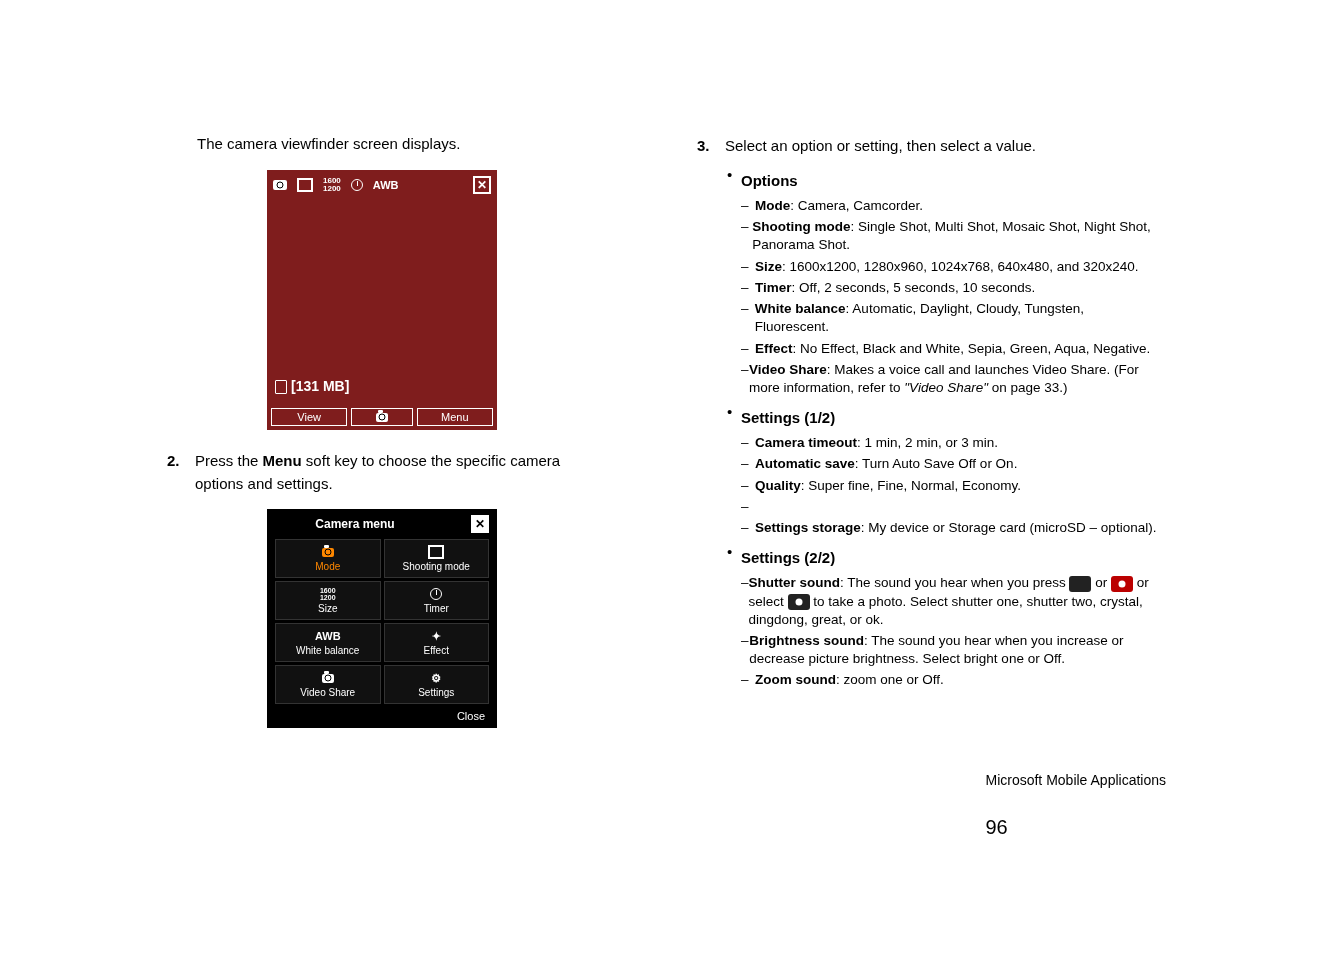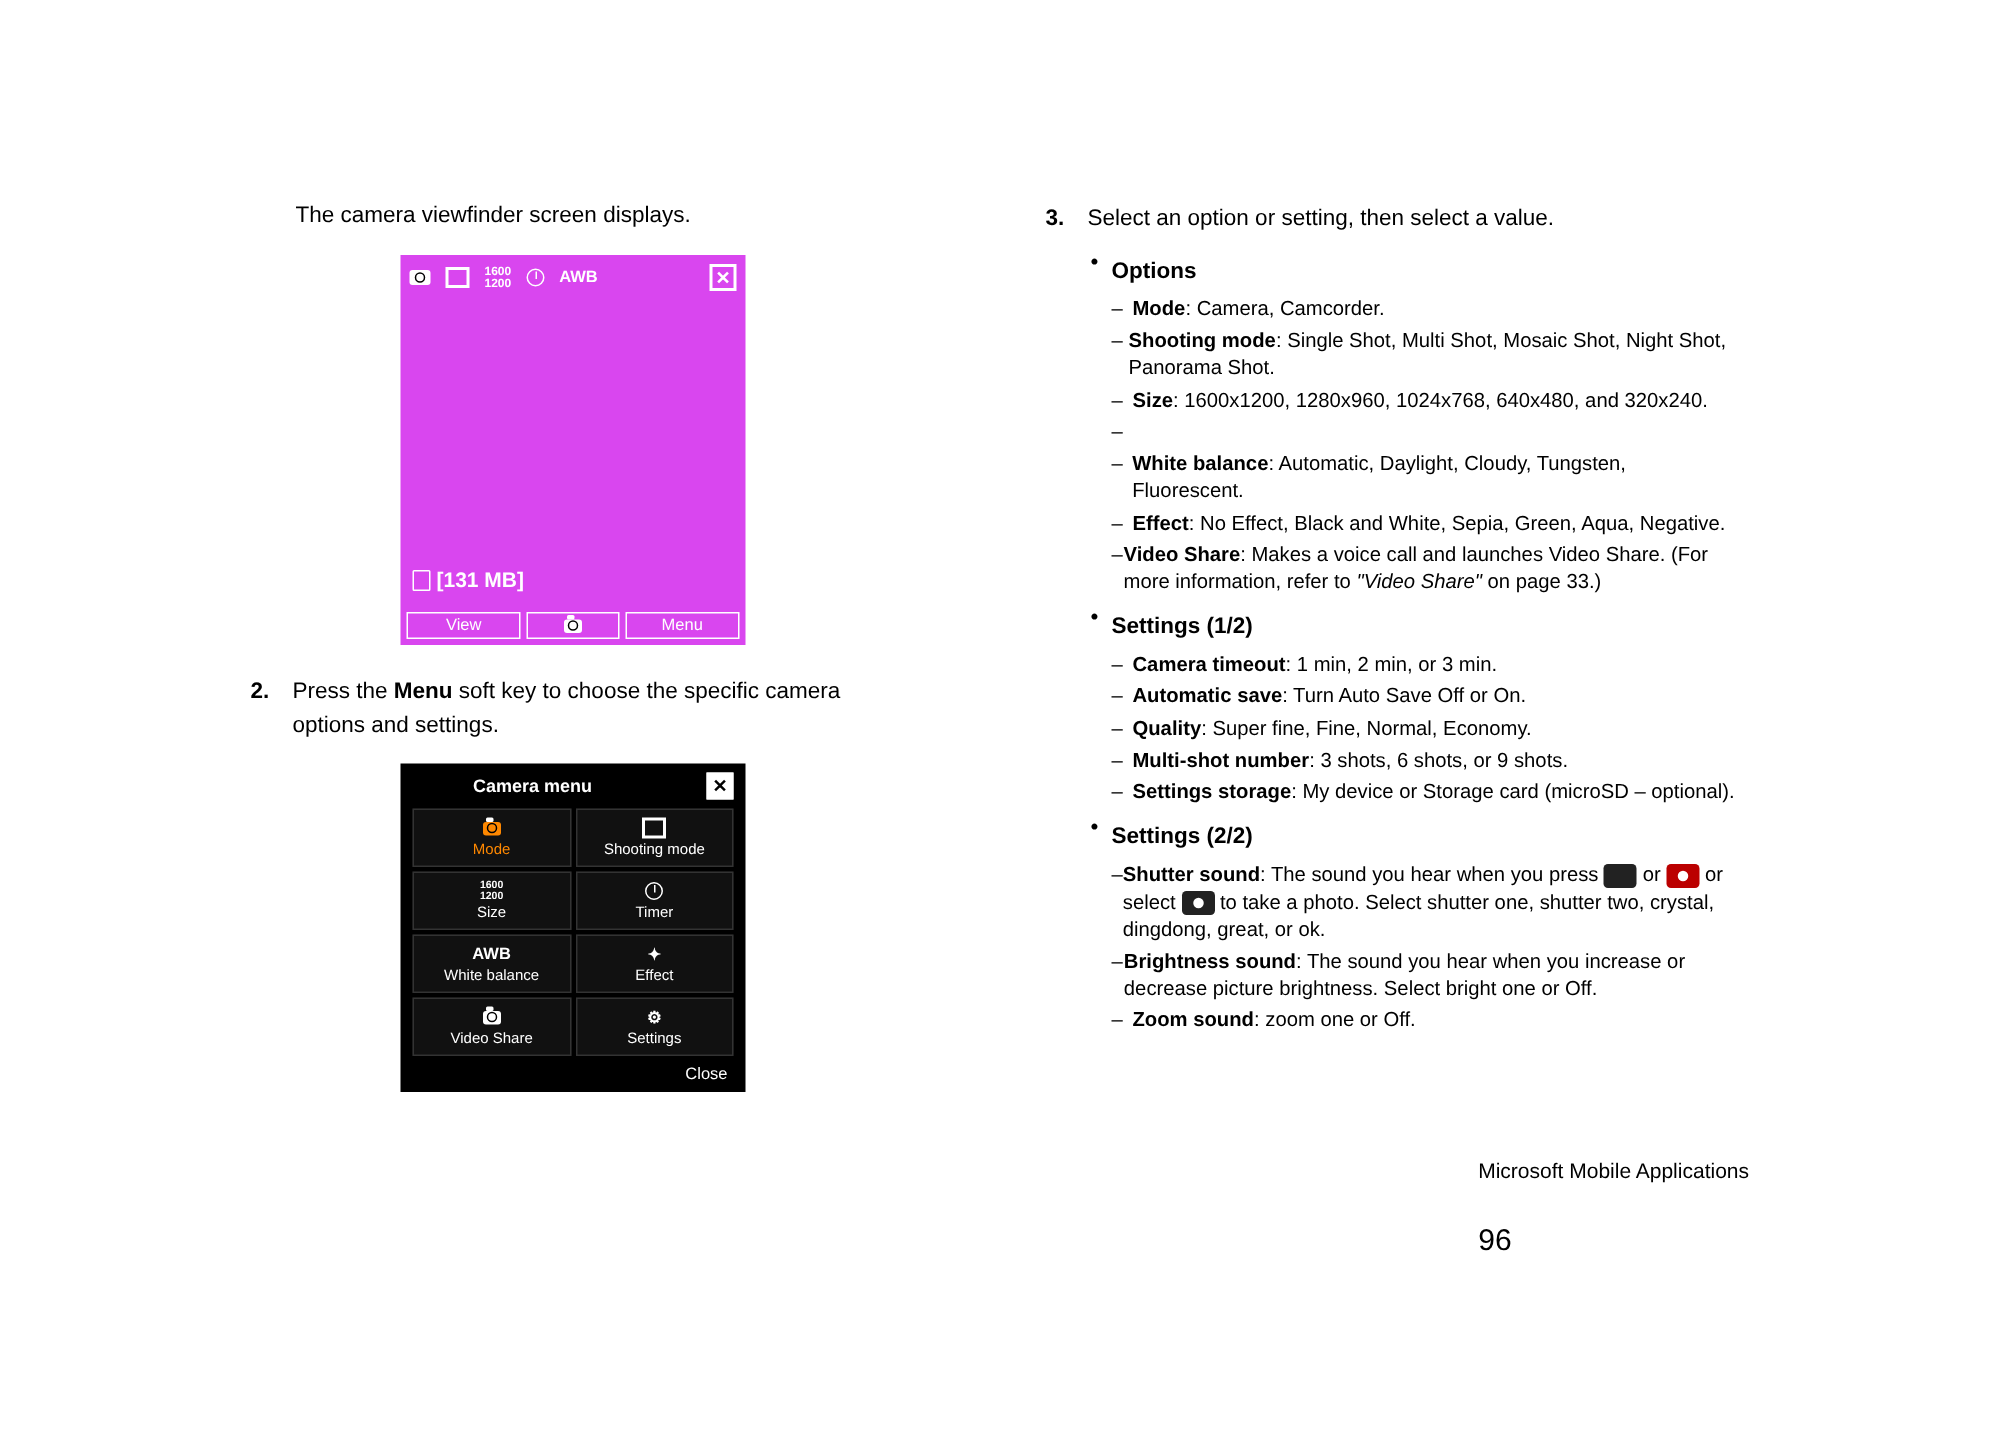--- a/index.html
+++ b/index.html
@@ -26,21 +26,21 @@
   }
   .col-left { width: 430px; flex: none; }
   .col-right { width: 460px; flex: none; }
   .intro {
     margin: 0 0 18px 30px;
   }
   .fig1-wrap { display:flex; justify-content:center; margin-bottom: 20px; }
   .fig1 {
     width: 230px;
     height: 260px;
-    background: #d946ef;
+    background: #7f1d1d;
     position: relative;
     color: #fff;
     font-family: "Arial", sans-serif;
   }
   .fig1-top {
     position: absolute;
     top: 6px; left: 6px; right: 6px;
     display:flex;
     align-items:center;
     gap: 10px;
@@ -256,20 +256,21 @@
         <div class="item">
             <span class="item-dash">–</span>
             <div><span class="lab">Shooting mode</span><span>: Single Shot, Multi Shot, Mosaic Shot, Night Shot, Panorama Shot.</span></div>
           </div>
         <div class="item">
             <span class="item-dash">–</span>
             <div><span class="lab">Size</span><span>: 1600x1200, 1280x960, 1024x768, 640x480, and 320x240.</span></div>
           </div>
         <div class="item">
             <span class="item-dash">–</span>
+            <div><span class="lab">Timer</span><span>: Off, 2 seconds, 5 seconds, 10 seconds.</span></div>
           </div>
         <div class="item">
             <span class="item-dash">–</span>
             <div><span class="lab">White balance</span><span>: Automatic, Daylight, Cloudy, Tungsten, Fluorescent.</span></div>
           </div>
         <div class="item">
             <span class="item-dash">–</span>
             <div><span class="lab">Effect</span><span>: No Effect, Black and White, Sepia, Green, Aqua, Negative.</span></div>
           </div>
         <div class="item">
@@ -290,21 +291,20 @@
         <div class="item">
             <span class="item-dash">–</span>
             <div><span class="lab">Automatic save</span><span>: Turn Auto Save Off or On.</span></div>
           </div>
         <div class="item">
             <span class="item-dash">–</span>
             <div><span class="lab">Quality</span><span>: Super fine, Fine, Normal, Economy.</span></div>
           </div>
         <div class="item">
             <span class="item-dash">–</span>
-            <div><span class="lab">Multi-shot number</span><span>: 3 shots, 6 shots, or 9 shots.</span></div>
           </div>
         <div class="item">
             <span class="item-dash">–</span>
             <div><span class="lab">Settings storage</span><span>: My device or Storage card (microSD – optional).</span></div>
           </div>
       </div>
 
       <div class="bullet" style="margin-top:6px;">
           <span class="bullet-mark">•</span>
           <span class="group-head">Settings (2/2)</span>

